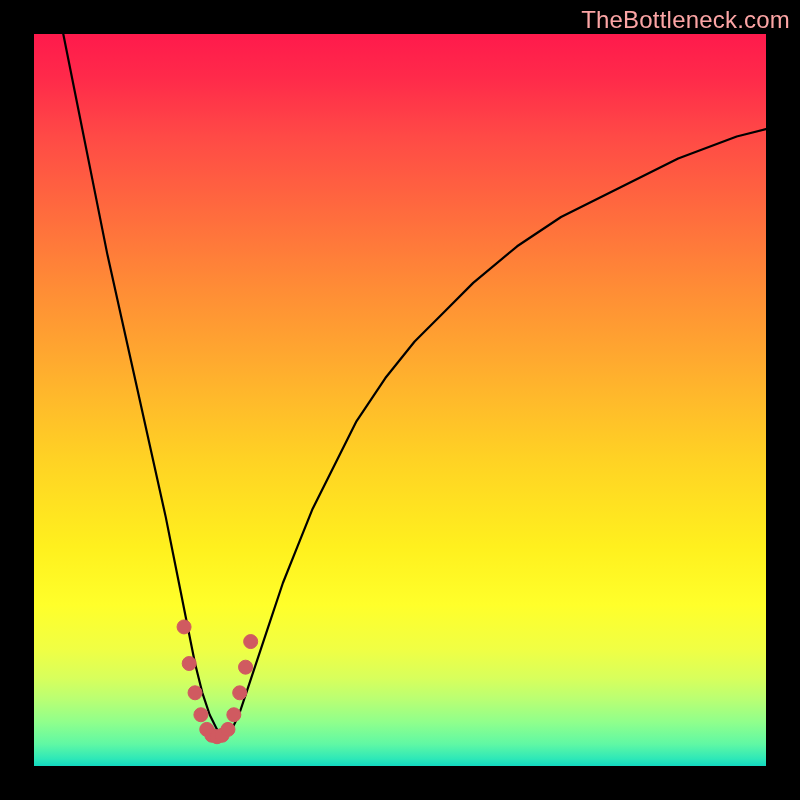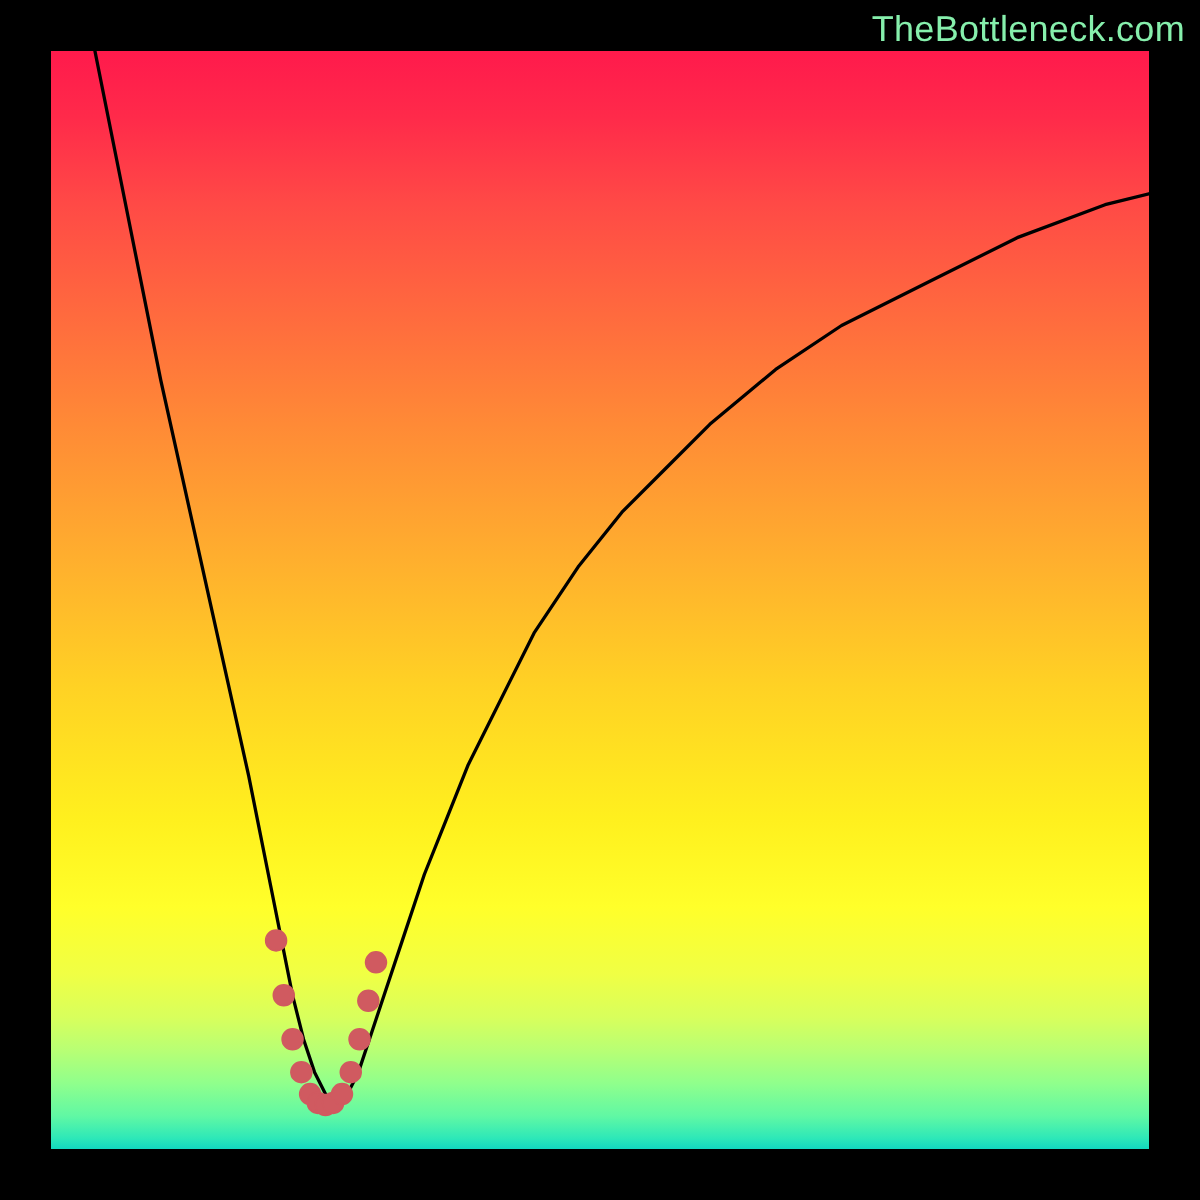--- a/index.html
+++ b/index.html
@@ -46,21 +46,21 @@
       #90ff8c 94%,
       #60f8a4 97%,
       #2ee8b8 99%,
       #12d8c0 100%
     );
   }
   .watermark {
     position: absolute;
     top: 6px;
     right: 10px;
-    color: #86efac;
+    color: #fca5a5;
     font-size: 24px;
     letter-spacing: 0.2px;
     font-weight: 400;
     user-select: none;
   }
   svg.curve {
     position: absolute;
     inset: 0;
     width: 732px;
     height: 732px;

